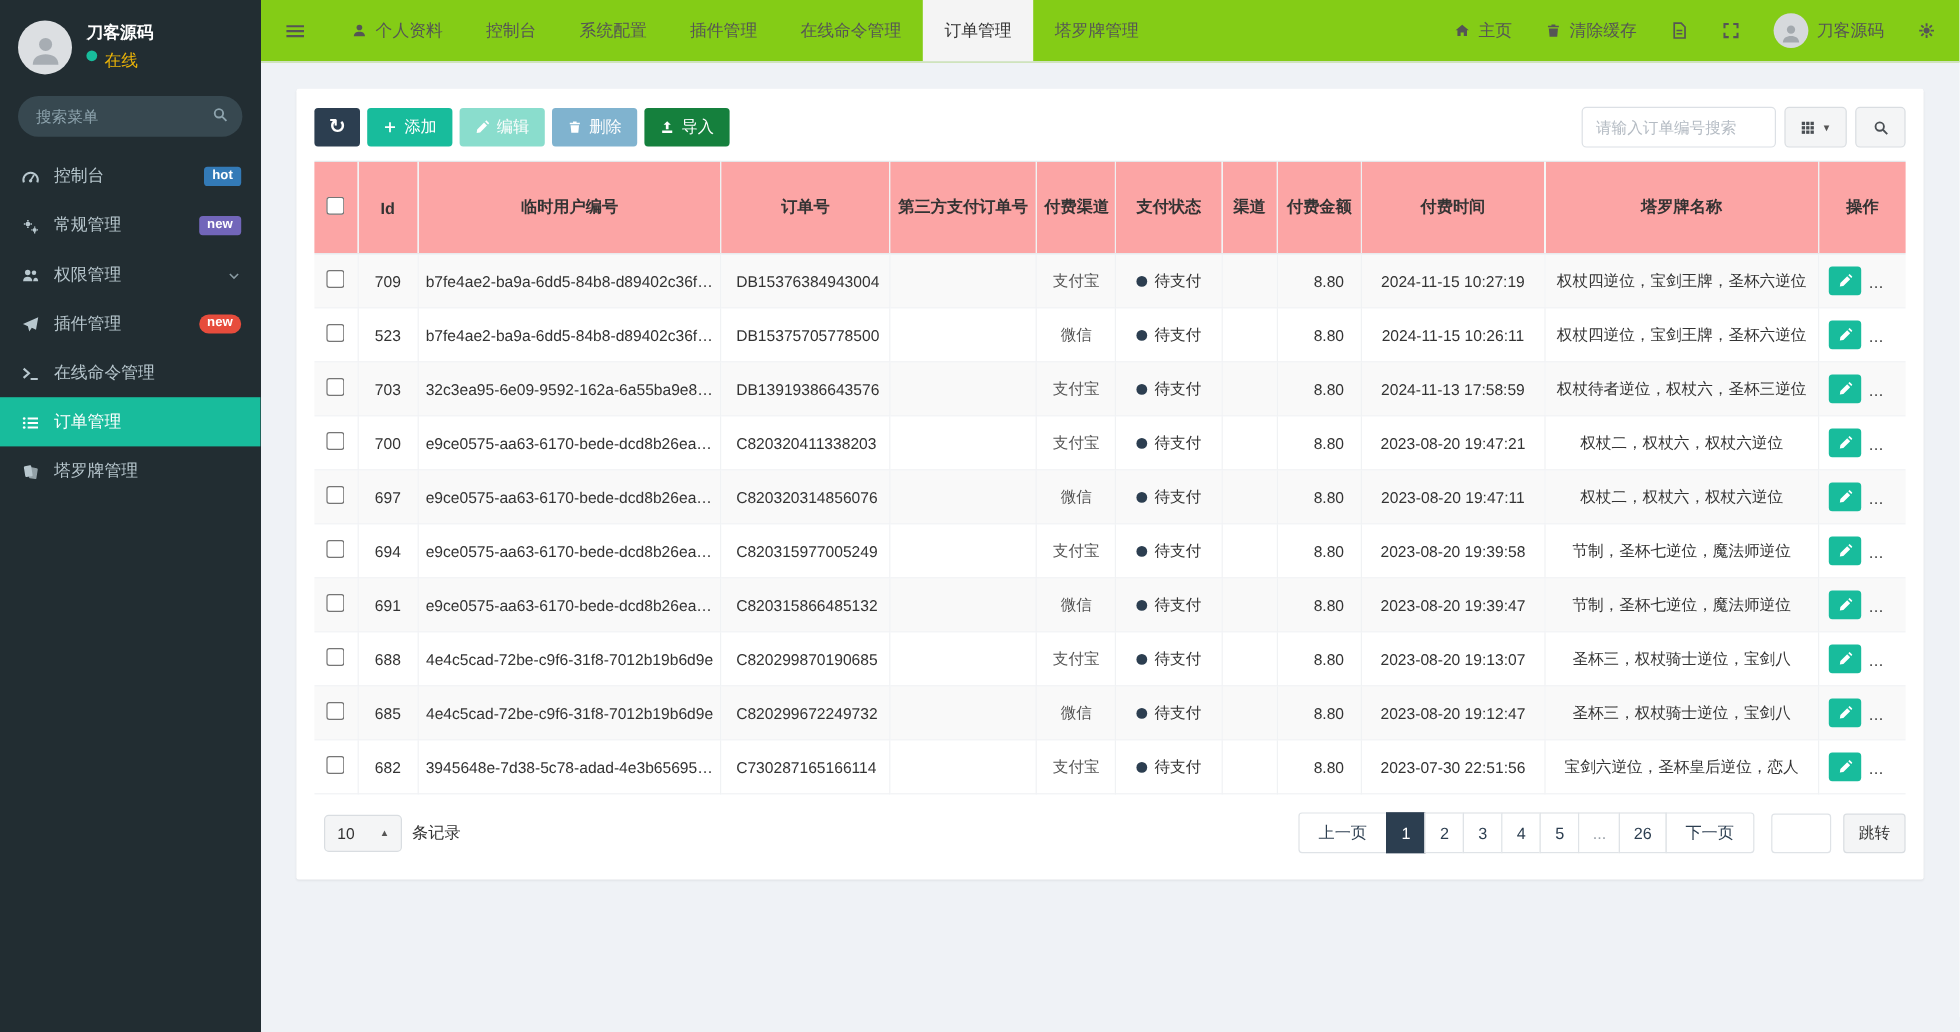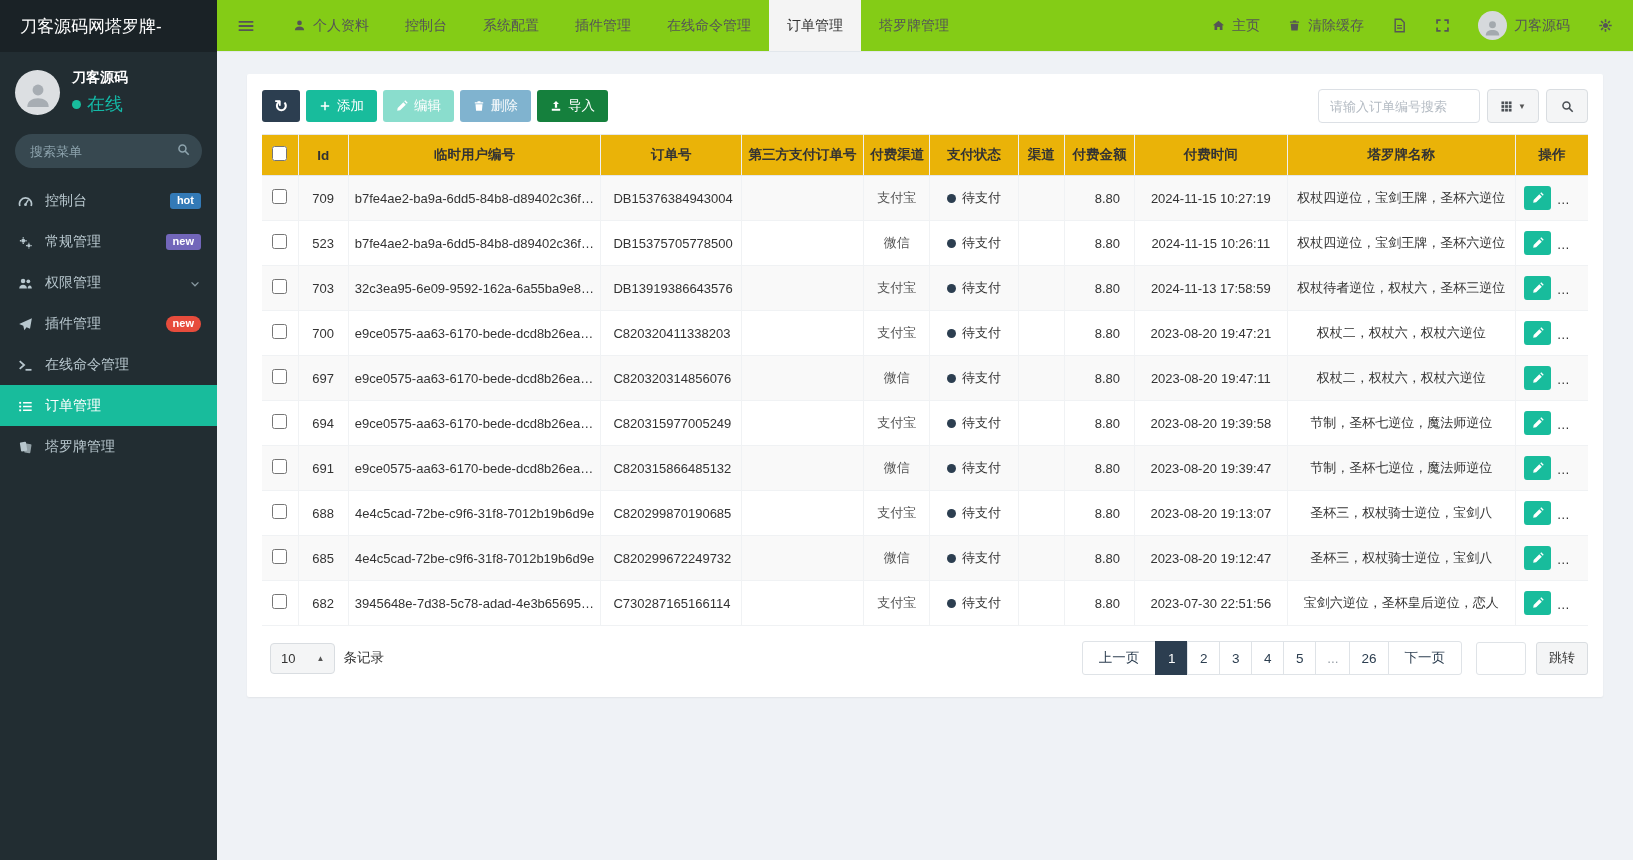--- a/index.html
+++ b/index.html
@@ -16,21 +16,21 @@
   
   .sidebar { position:fixed; left:0; top:0; bottom:0; width:217px; background:#222d32; z-index:5; }
   .logo { height:52px; display:flex; align-items:center; padding-left:20px; background:#1a2226;
           color:#fff; font-size:17px; white-space:nowrap; }
   .user-panel { display:flex; align-items:center; gap:12px; padding:17px 15px 14px; }
   .avatar-lg { width:45px; height:45px; border-radius:50%; background:#dcdfe2; position:relative; overflow:hidden;
                display:flex; align-items:center; justify-content:center; color:#a7adb3; }
   .avatar-lg .ic { width:30px; height:30px; margin-top:6px; }
   .user-meta { display:flex; flex-direction:column; gap:5px; }
   .user-name { color:#fff; font-weight:bold; font-size:14px; }
-  .user-status { color:#14b8a6; font-size:18px; display:flex; align-items:center; gap:6px; }
+  .user-status { color:#eab308; font-size:14px; display:flex; align-items:flex-start; gap:6px; }
   .dot-green { width:9px; height:9px; border-radius:50%; background:#18bc9c; display:inline-block; }
   .menu-search { margin:4px 15px 12px; position:relative; }
   .menu-search input { width:100%; height:34px; border:none; border-radius:17px; background:#374850;
                        color:#fff; font-size:13px; padding:0 34px 0 15px; outline:none;
                        font-family:inherit; }
   .menu-search input::placeholder { color:#8da3ad; }
   .menu-search .search-ic { position:absolute; right:12px; top:9px; color:#8da3ad; }
   .menu { list-style:none; margin-top:10px; }
   .menu-item { height:41px; display:flex; align-items:center; gap:11px; padding:0 16px;
                color:#b8c7ce; font-size:14px; cursor:pointer; }
@@ -76,23 +76,23 @@
   .search-input::placeholder { color:#b4bbc3; }
   .btn-light { height:34px; background:#f4f5f6; border:1px solid #d9dde1; border-radius:4px;
                color:#4a4f54; display:inline-flex; align-items:center; justify-content:center;
                gap:5px; cursor:pointer; font-family:inherit; }
   .btn-cols { width:52px; }
   .btn-find { width:42px; }
   .caret { font-size:8px; color:#555; }
 
   
   table.grid { width:100%; border-collapse:collapse; table-layout:fixed; font-size:13px; color:#333; }
-  .grid th { font-weight:bold; font-size:13.5px; padding:11px 6px; text-align:center;
+  .grid th { font-weight:bold; font-size:13.5px; padding:29px 6px; text-align:center;
              border:1px solid #eef0f2; border-top:1px solid #e4e7ea; border-bottom:1px solid #e4e7ea;
-             background:#eab308; white-space:nowrap; overflow:hidden; }
+             background:#fca5a5; white-space:nowrap; overflow:hidden; }
   .grid td { padding:10px 6px; text-align:center; border:1px solid #f0f2f4;
              white-space:nowrap; overflow:hidden; text-overflow:ellipsis; }
   .grid tbody tr:nth-child(odd) { background:#f9f9f9; }
   .grid th:first-child, .grid td:first-child { border-left:none; }
   .grid th:last-child, .grid td:last-child { border-right:none; }
   .c-left { text-align:left !important; padding-left:12px !important; }
   .c-right { text-align:right !important; padding-right:14px !important; }
   .teal { color:#18bc9c; }
   .chan { color:#555; }
   .dot-dark { width:9px; height:9px; border-radius:50%; background:#2c3e50; display:inline-block; margin-right:6px; vertical-align:-1px; }
@@ -212,21 +212,20 @@
         <rect x="6.3" y="10.8" width="3.4" height="3.4"></rect>
         <rect x="10.8" y="10.8" width="3.4" height="3.4"></rect>
       </g>
     </symbol>
   <symbol id="i-bars" viewBox="0 0 16 16">
       <path d="M1.5 4.3h13M1.5 8h13M1.5 11.7h13" stroke="currentColor" stroke-width="1.6"></path>
     </symbol>
 </svg>
 
 <aside class="sidebar">
-  <div class="logo">刀客源码网塔罗牌-</div>
 
   <div class="user-panel">
     <div class="avatar-lg">
       <svg class="ic">
           <use href="#i-user"></use>
         </svg>
     </div>
     <div class="user-meta">
       <span class="user-name">刀客源码</span>
       <span class="user-status">

